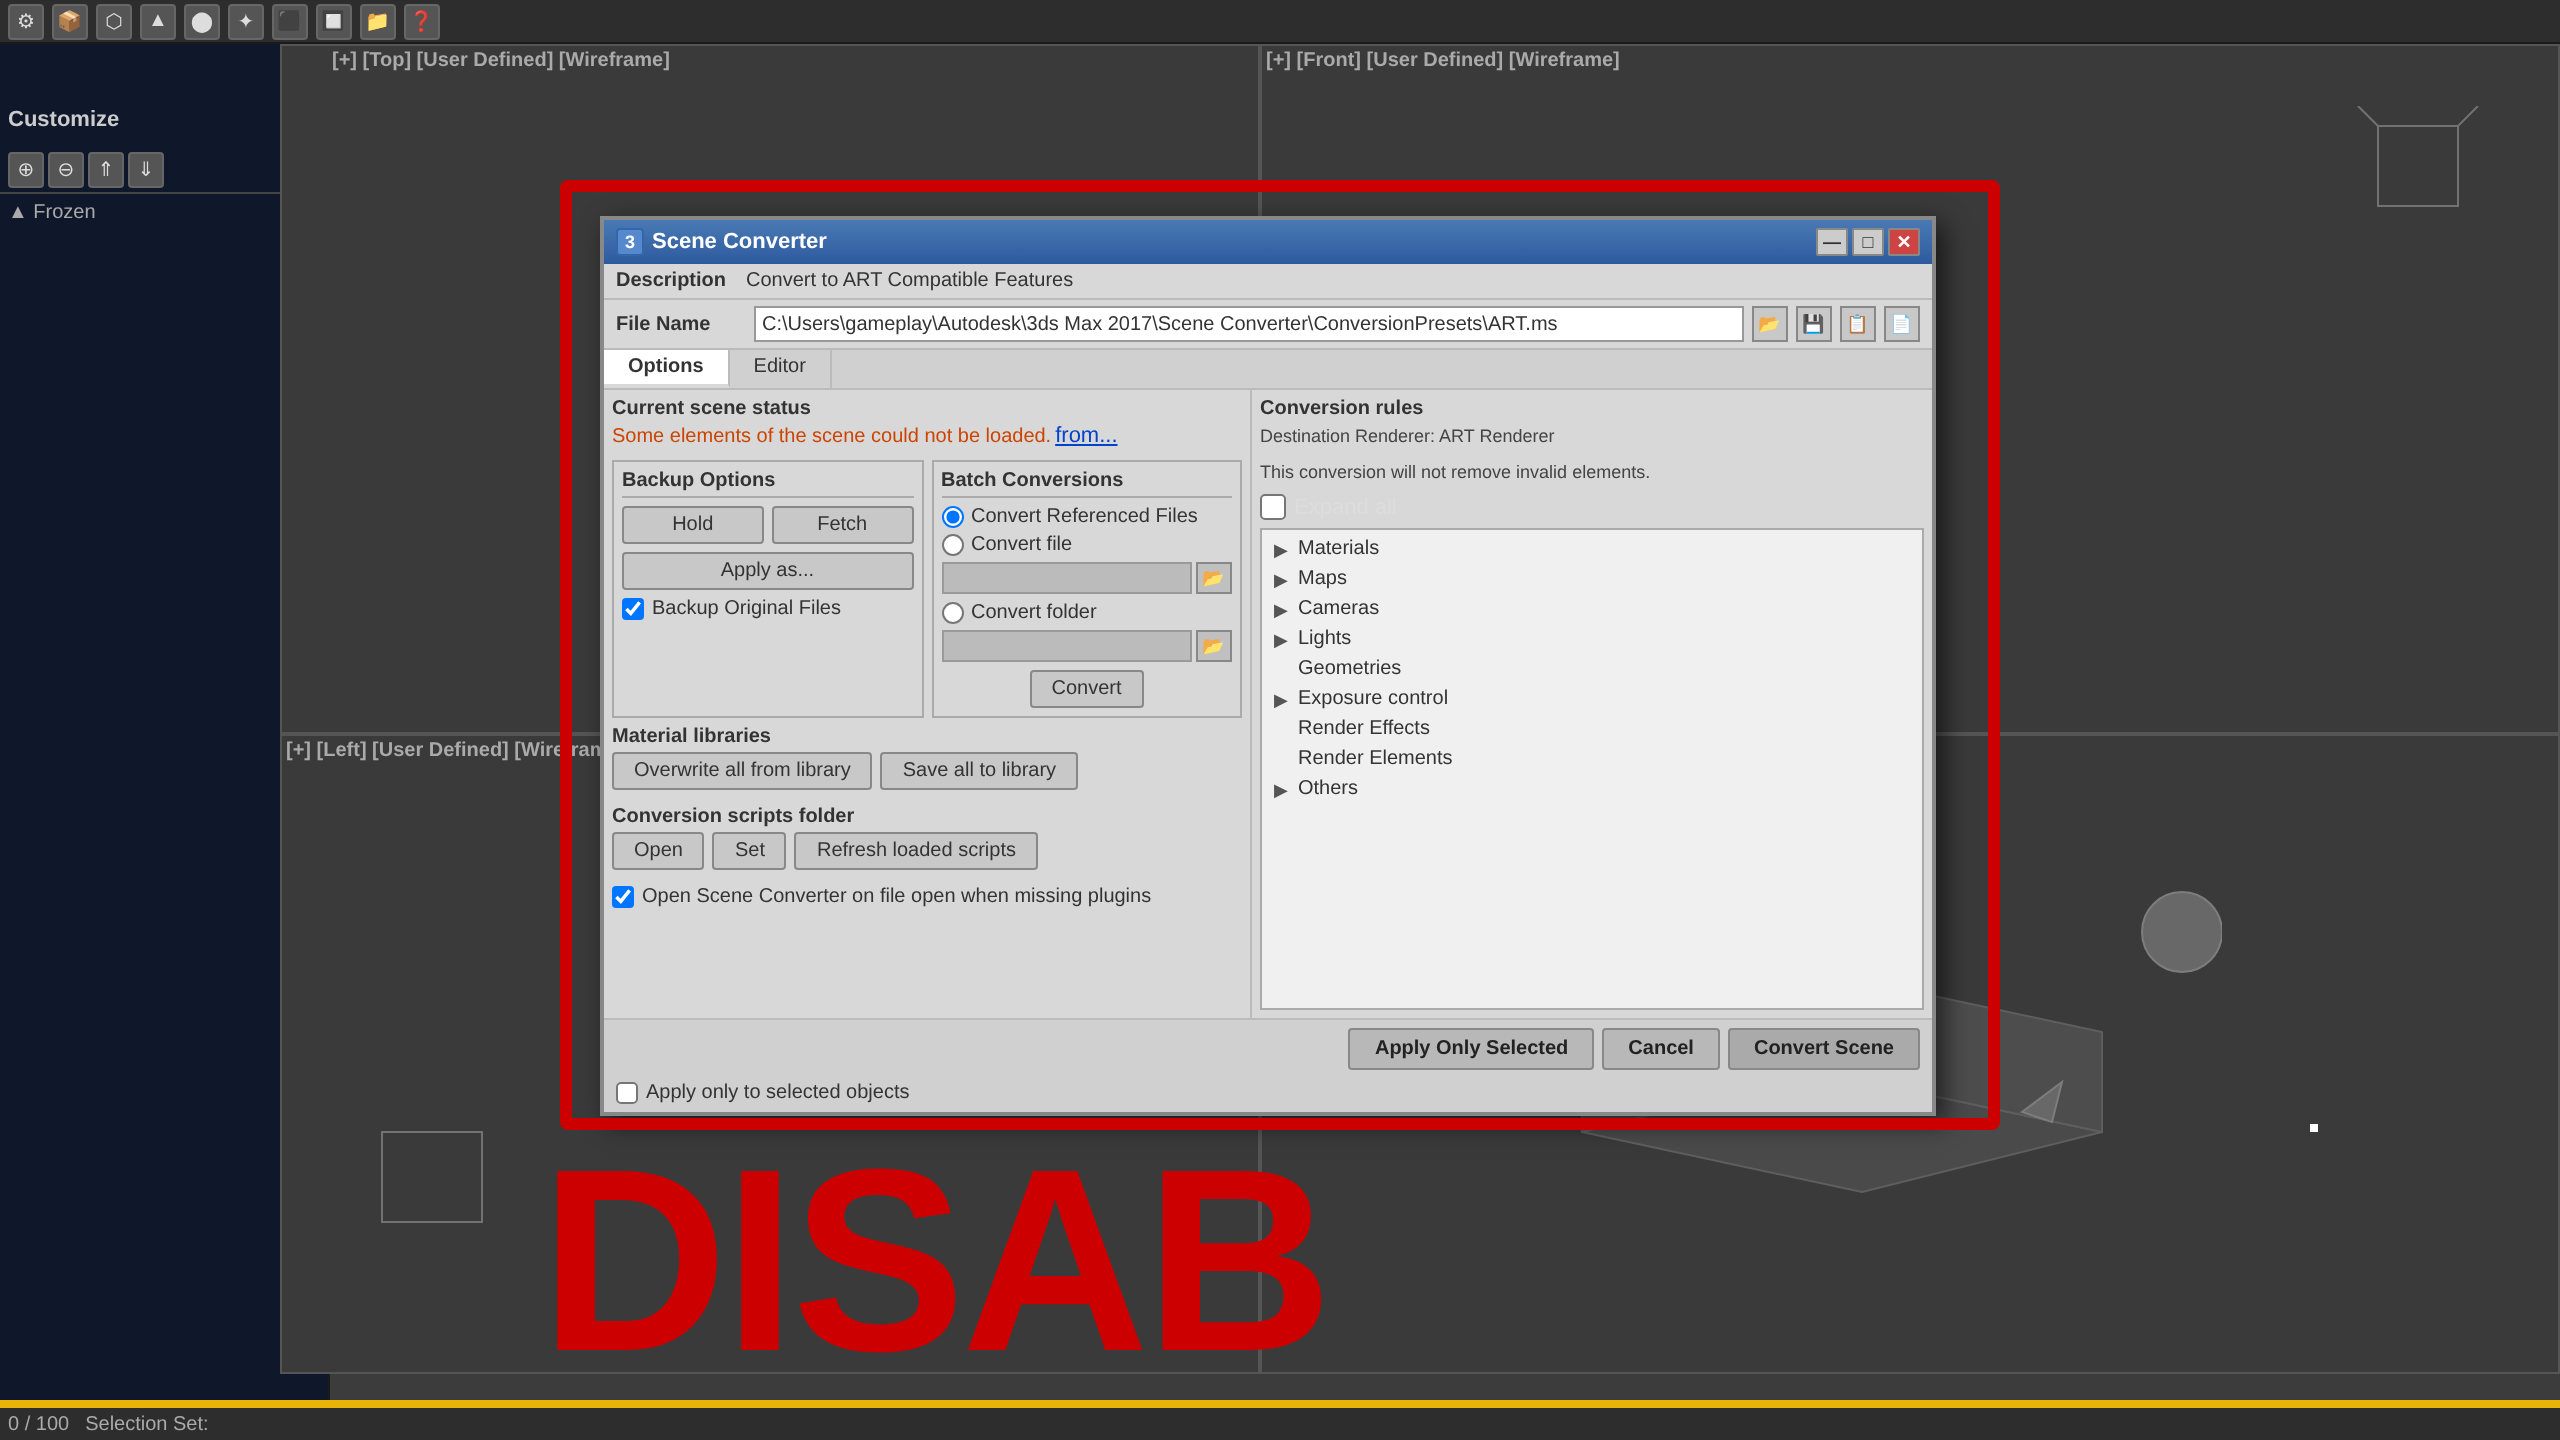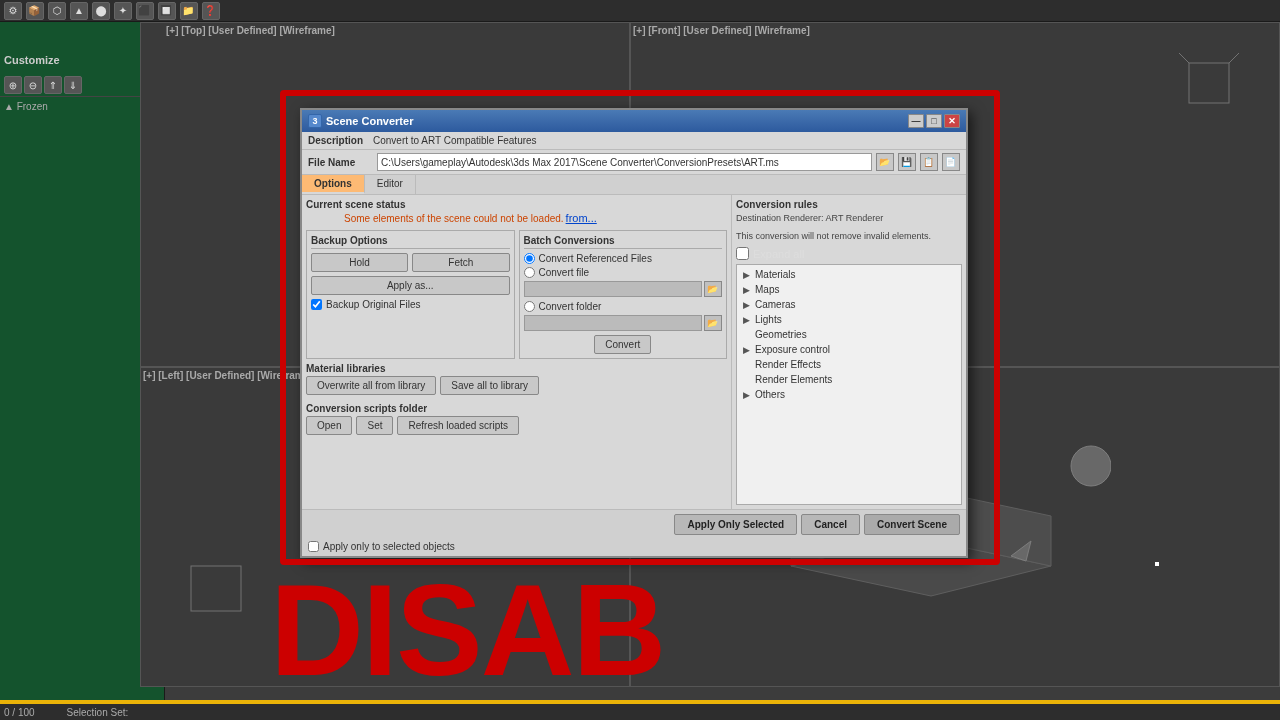--- a/index.html
+++ b/index.html
@@ -94,21 +94,21 @@
       border: 1px solid #555;
       background: #3a3a3a;
     }
 
     
     .left-panel {
       position: absolute;
       top: 22px; left: 0;
       width: 165px;
       height: 680px;
-      background: #14532d;
+      background: #0f172a;
       border-right: 1px solid #1a1a1a;
     }
 
     .left-panel-toolbar {
       display: flex;
       align-items: center;
       padding: 2px 4px;
       gap: 2px;
       border-bottom: 1px solid #444;
     }
@@ -295,55 +295,54 @@
 
     .tab {
       padding: 3px 12px;
       font-size: 10px;
       color: #333;
       border-right: 1px solid #bbb;
       cursor: pointer;
     }
 
     .tab.active {
-      background: #fdba74;
+      background: #ffffff;
       font-weight: bold;
       border-bottom: 2px solid #d8d8d8;
     }
 
     
     .dialog-main {
       flex: 1;
       display: flex;
       overflow: hidden;
     }
 
     
     .left-pane {
-      width: 430px;
+      width: 324px;
       border-right: 1px solid #bbb;
       display: flex;
       flex-direction: column;
       padding: 4px;
       gap: 4px;
       overflow-y: auto;
     }
 
     .section-title {
       font-size: 10px;
       font-weight: bold;
       color: #333;
       margin-bottom: 2px;
     }
 
     .status-error {
       font-size: 10px;
       color: #cc4400;
       line-height: 1.4;
-      margin-left: 38px;
     }
 
     .more-link {
       color: #0044cc;
       text-decoration: underline;
       cursor: pointer;
     }
 
     
     .box-section {
@@ -730,20 +729,24 @@
 
         <div>
           <div class="section-title">Conversion scripts folder</div>
           <div class="scripts-row">
             <button class="btn">Open</button>
             <button class="btn">Set</button>
             <button class="btn">Refresh loaded scripts</button>
           </div>
         </div>
 
+        <div class="checkbox-row" style="margin-top:4px;">
+          <input type="checkbox" checked="" style="">
+          <span>Open Scene Converter on file open when missing plugins</span>
+        </div>
       </div>
 
       <div class="right-pane">
         <div class="conversion-rules-title">Conversion rules</div>
         <div class="rules-info">Destination Renderer: ART Renderer</div>
         <div class="rules-info">This conversion will not remove invalid elements.</div>
 
         <div class="expand-row">
           <input type="checkbox" style="">
           <span>Expand all</span>
@@ -807,14 +810,14 @@
     </div>
   </div>
 </div>
 
 <div class="red-highlight"></div>
 
 <div class="disab-text">DISAB</div>
 
 <div class="bottom-bar">
   <span>0 / 100</span>
-  <span style="margin-left:32px;">Selection Set:</span>
+  <span style="margin-left:8px;">Selection Set:</span>
 </div>
 
 </body></html>

